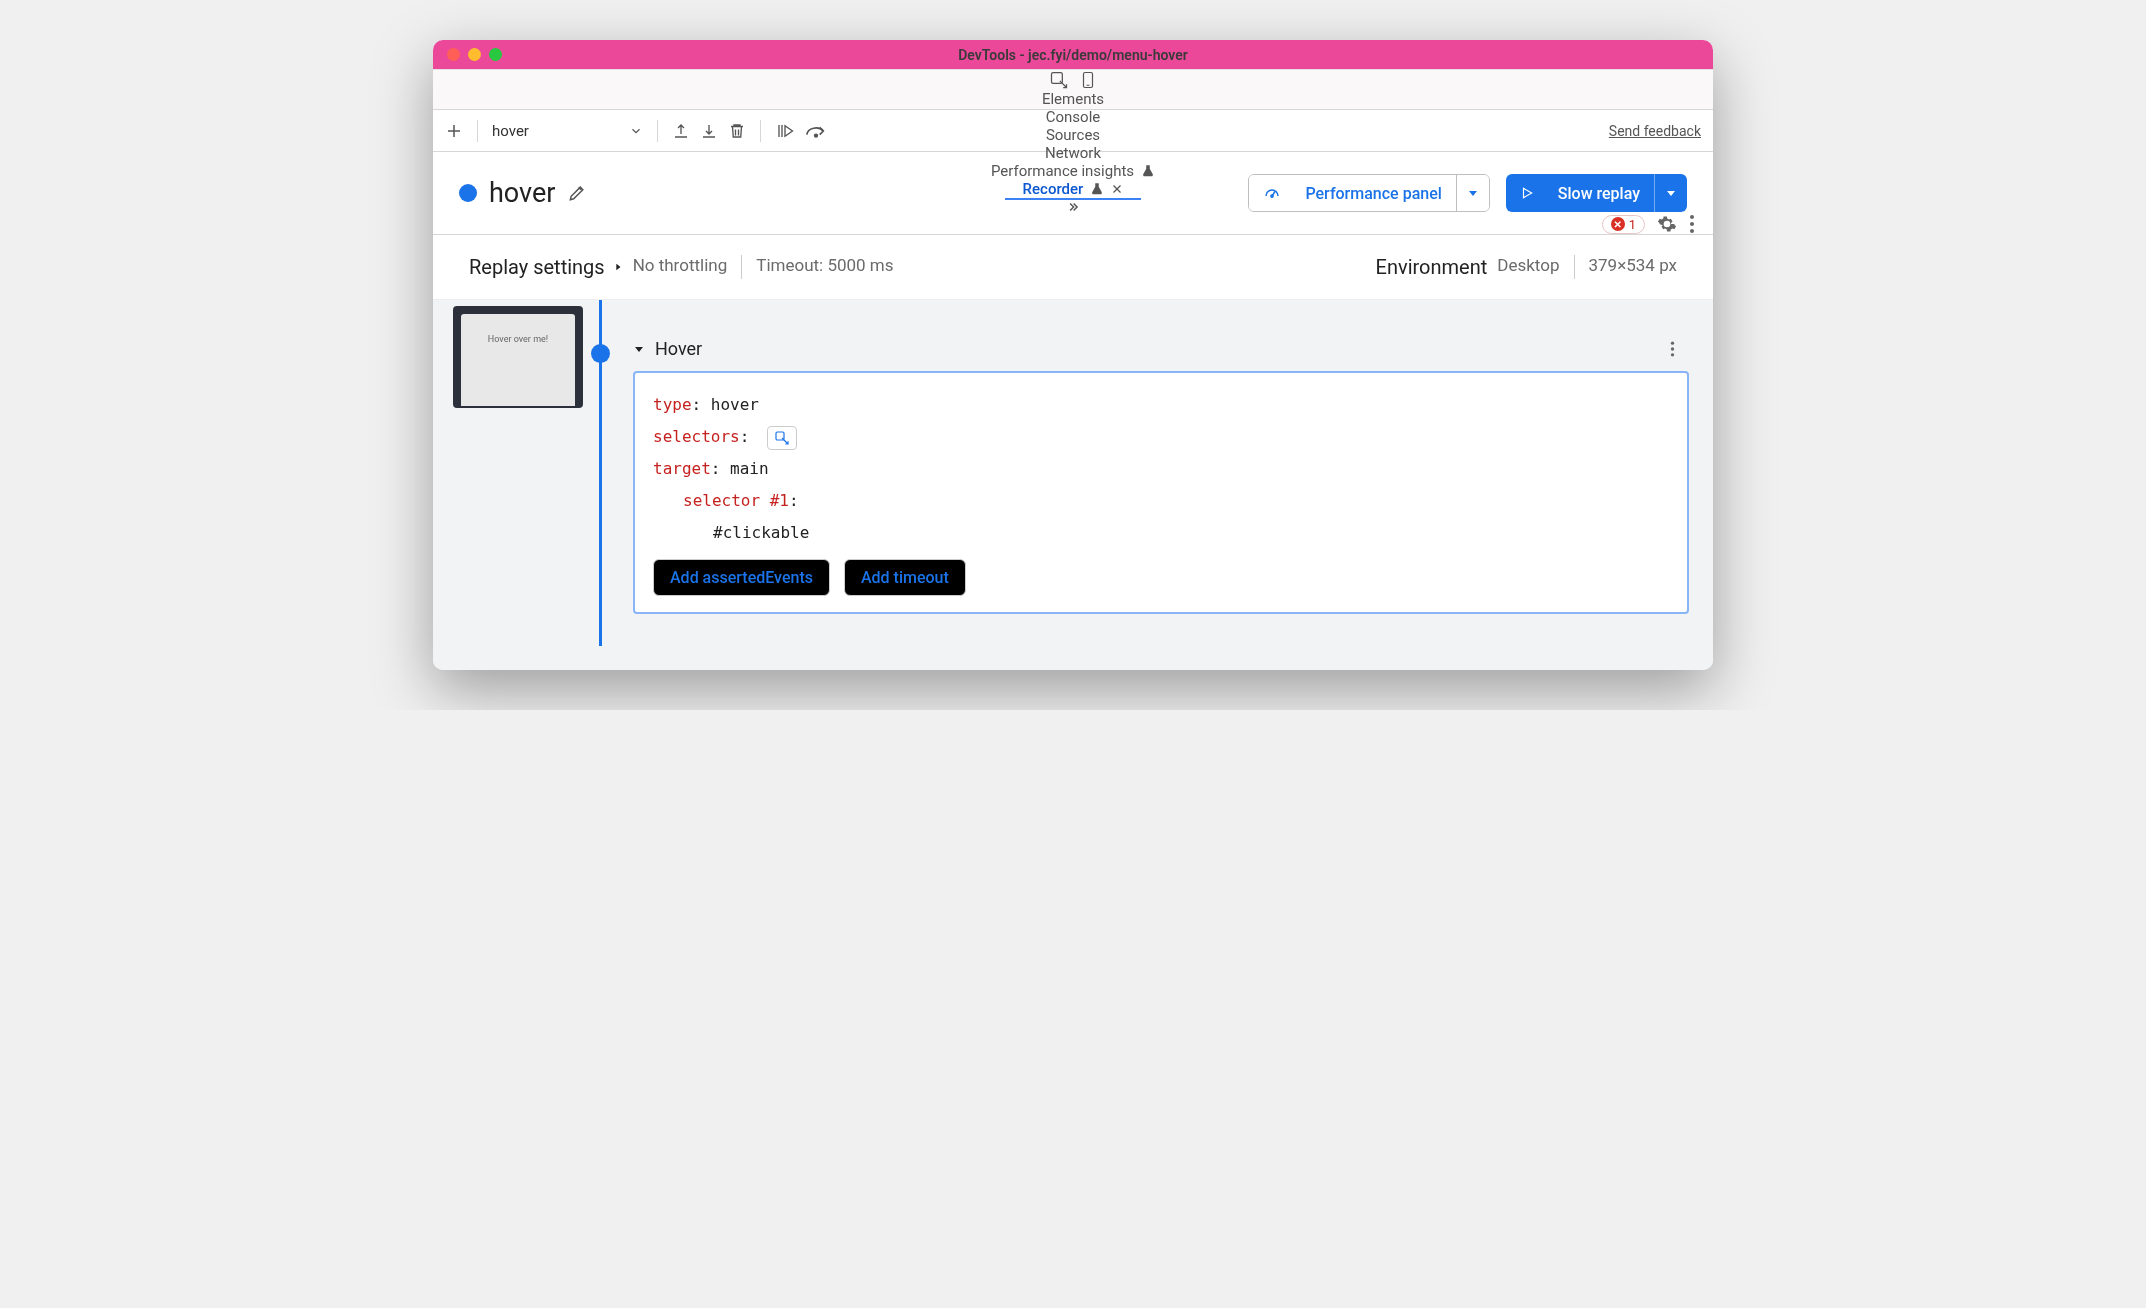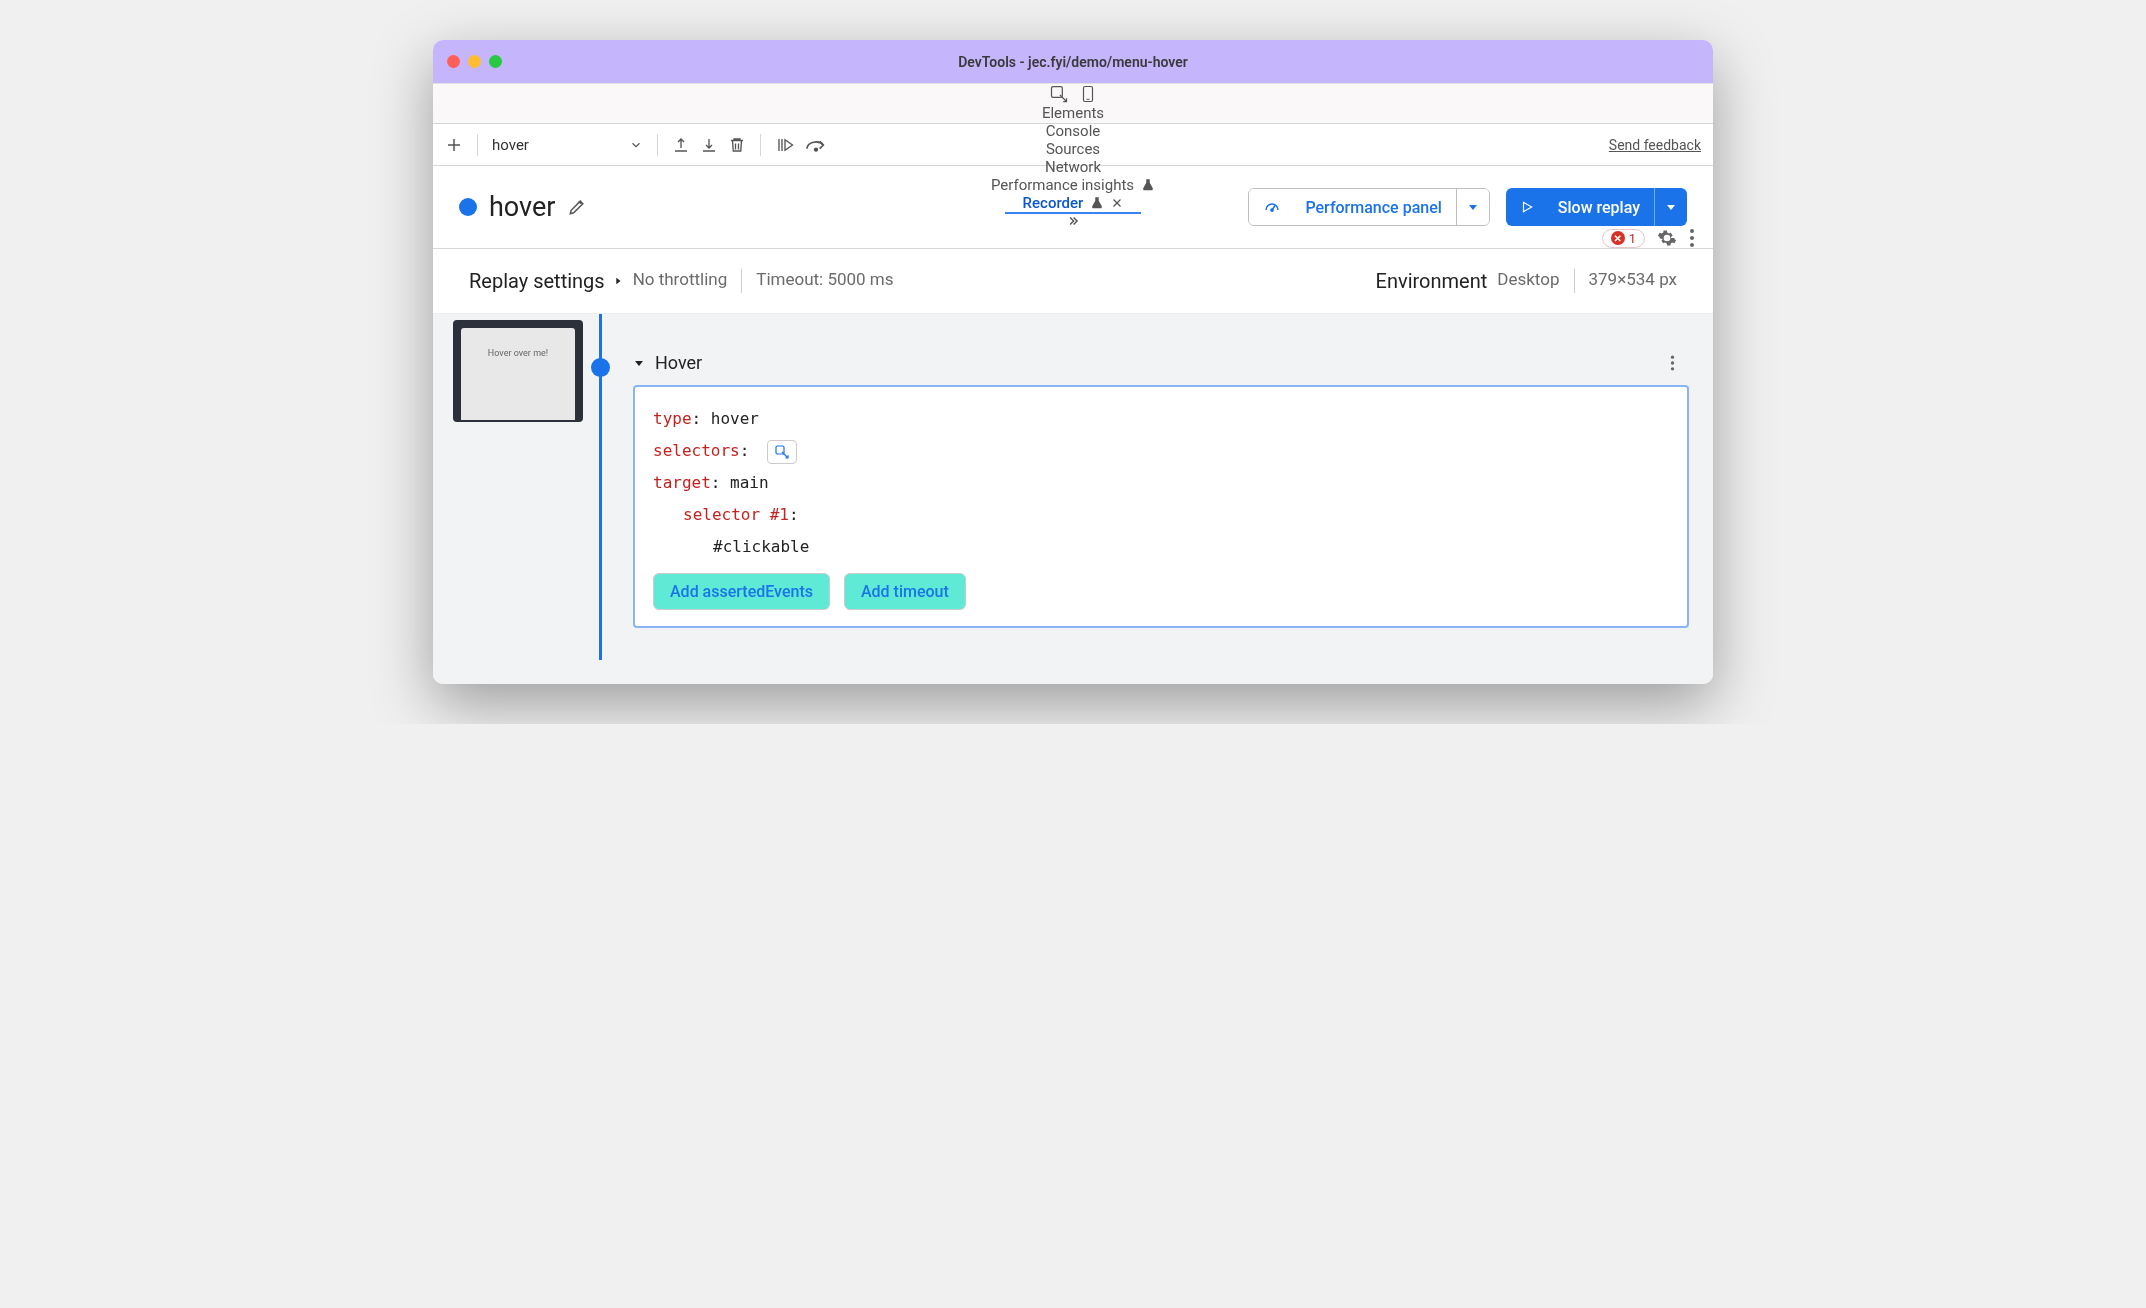--- a/index.html
+++ b/index.html
@@ -11,22 +11,22 @@
   justify-content: center;
 }
 .window {
   width: 1280px;
   background: #fff;
   border-radius: 10px;
   box-shadow: 0 20px 60px rgba(0,0,0,0.35);
   overflow: hidden;
 }
 .titlebar {
-  height: 44px;
-  background: #c4b5fd;
+  height: 30px;
+  background: #ec4899;
   display: flex;
   align-items: center;
   position: relative;
   border-bottom: 1px solid #e2e2e2;
 }
 .traffic { display: flex; gap: 8px; padding-left: 14px; }
 .traffic .dot { width: 13px; height: 13px; border-radius: 50%; }
 .dot.red { background: #ff5f57; }
 .dot.yellow { background: #febc2e; }
 .dot.green { background: #28c840; }
@@ -84,21 +84,21 @@
 .step-more { margin-left: auto; padding-right: 18px; color: #666; cursor: pointer; }
 .step-body { border: 2px solid #8ab4f8; border-radius: 4px; background: #fff; padding: 16px 18px 16px 18px; margin-right: 4px; }
 .code-line { font-family: ui-monospace, Menlo, Consolas, monospace; font-size: 16px; line-height: 2.0; }
 .key { color: #c5221f; }
 .colon { color: #222; }
 .val { color: #222; }
 .indent1 { padding-left: 30px; }
 .indent2 { padding-left: 60px; }
 .picker-btn { display: inline-flex; border: 1px solid #ccc; border-radius: 4px; padding: 3px 6px; margin-left: 8px; vertical-align: middle; cursor: pointer; }
 .add-btns { display: flex; gap: 14px; margin-top: 10px; }
-.add-btn { border: 1px solid #ccc; border-radius: 6px; padding: 8px 16px; font-size: 16px; font-weight: 500; color: #1a73e8; background: #5eead4; cursor: pointer; }
+.add-btn { border: 1px solid #ccc; border-radius: 6px; padding: 8px 16px; font-size: 16px; font-weight: 500; color: #1a73e8; background: #000000; cursor: pointer; }
 svg { display: block; }
 </style>
 </head>
 <body>
 
 <div class="window">
 
   <div class="titlebar">
     <div class="traffic">
       <div class="dot red"></div>

